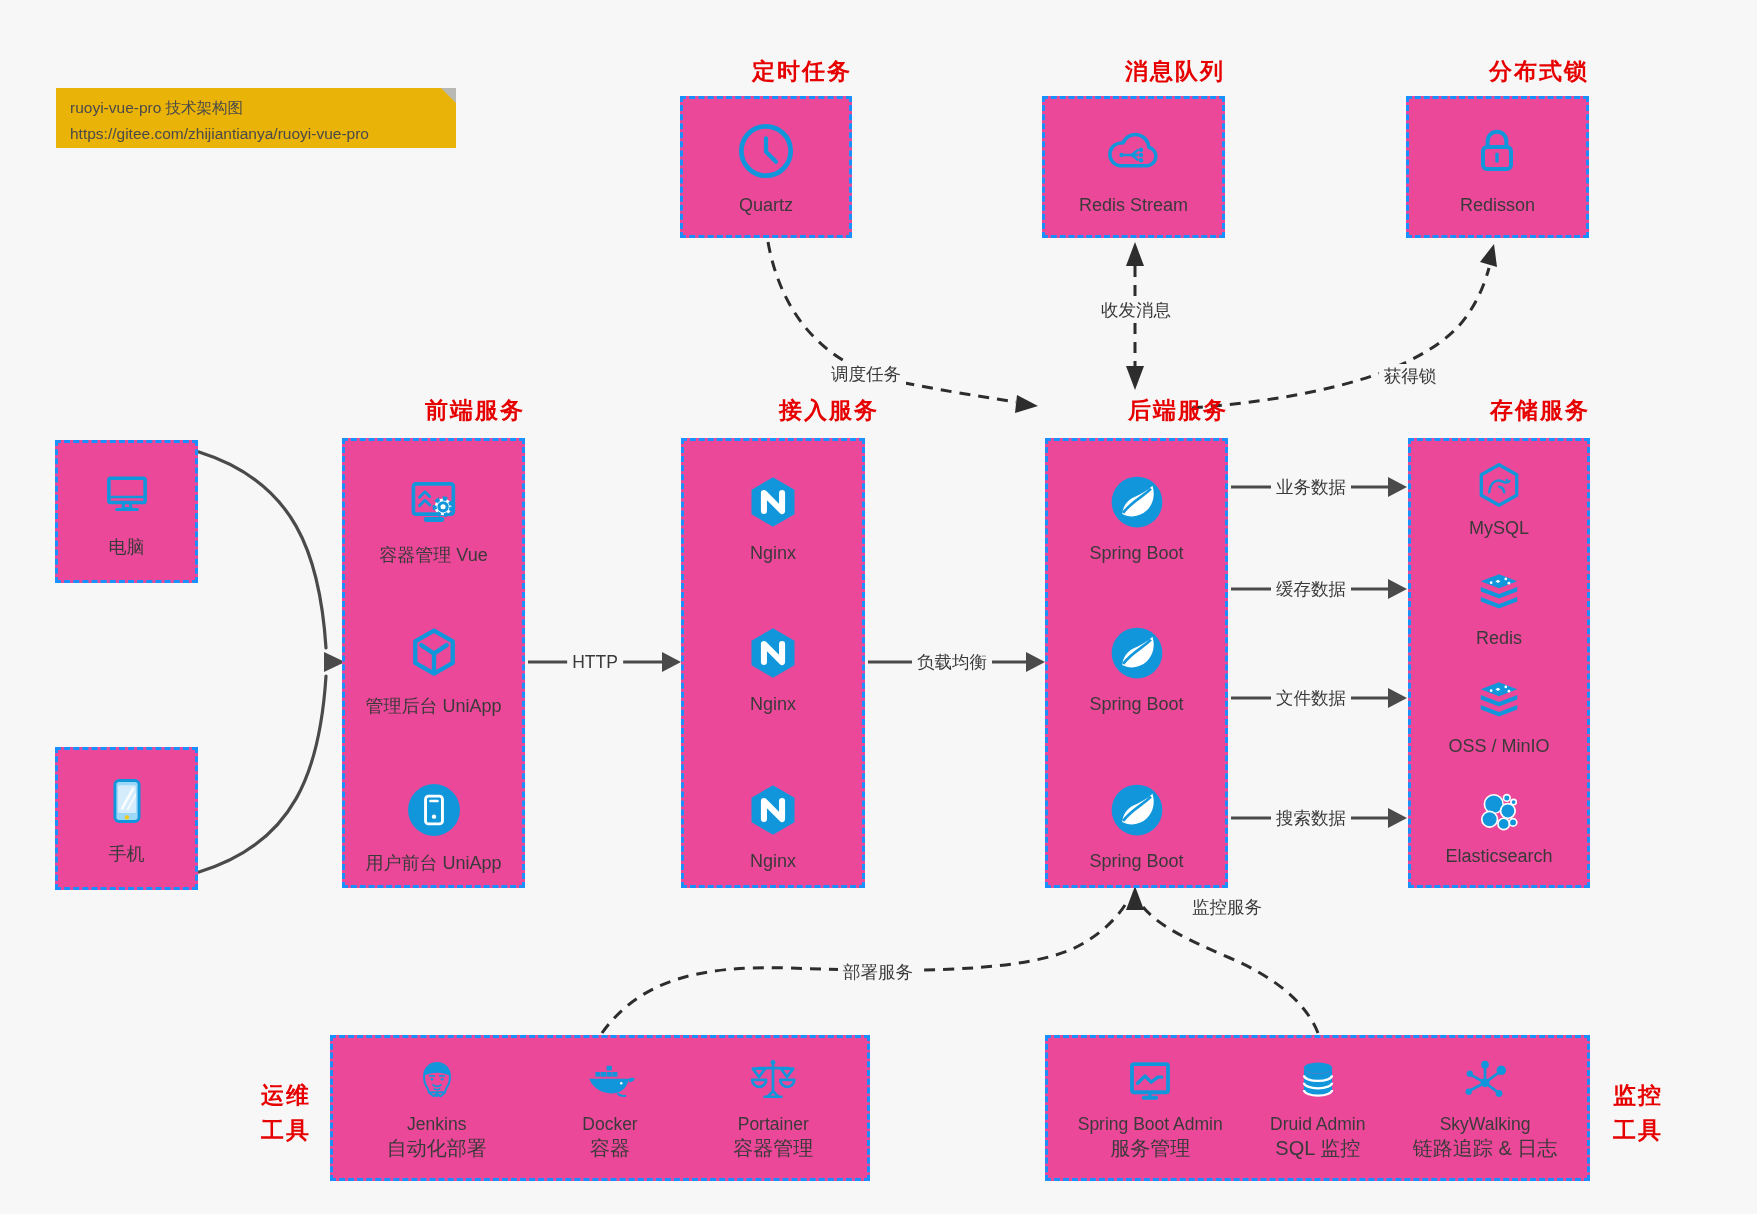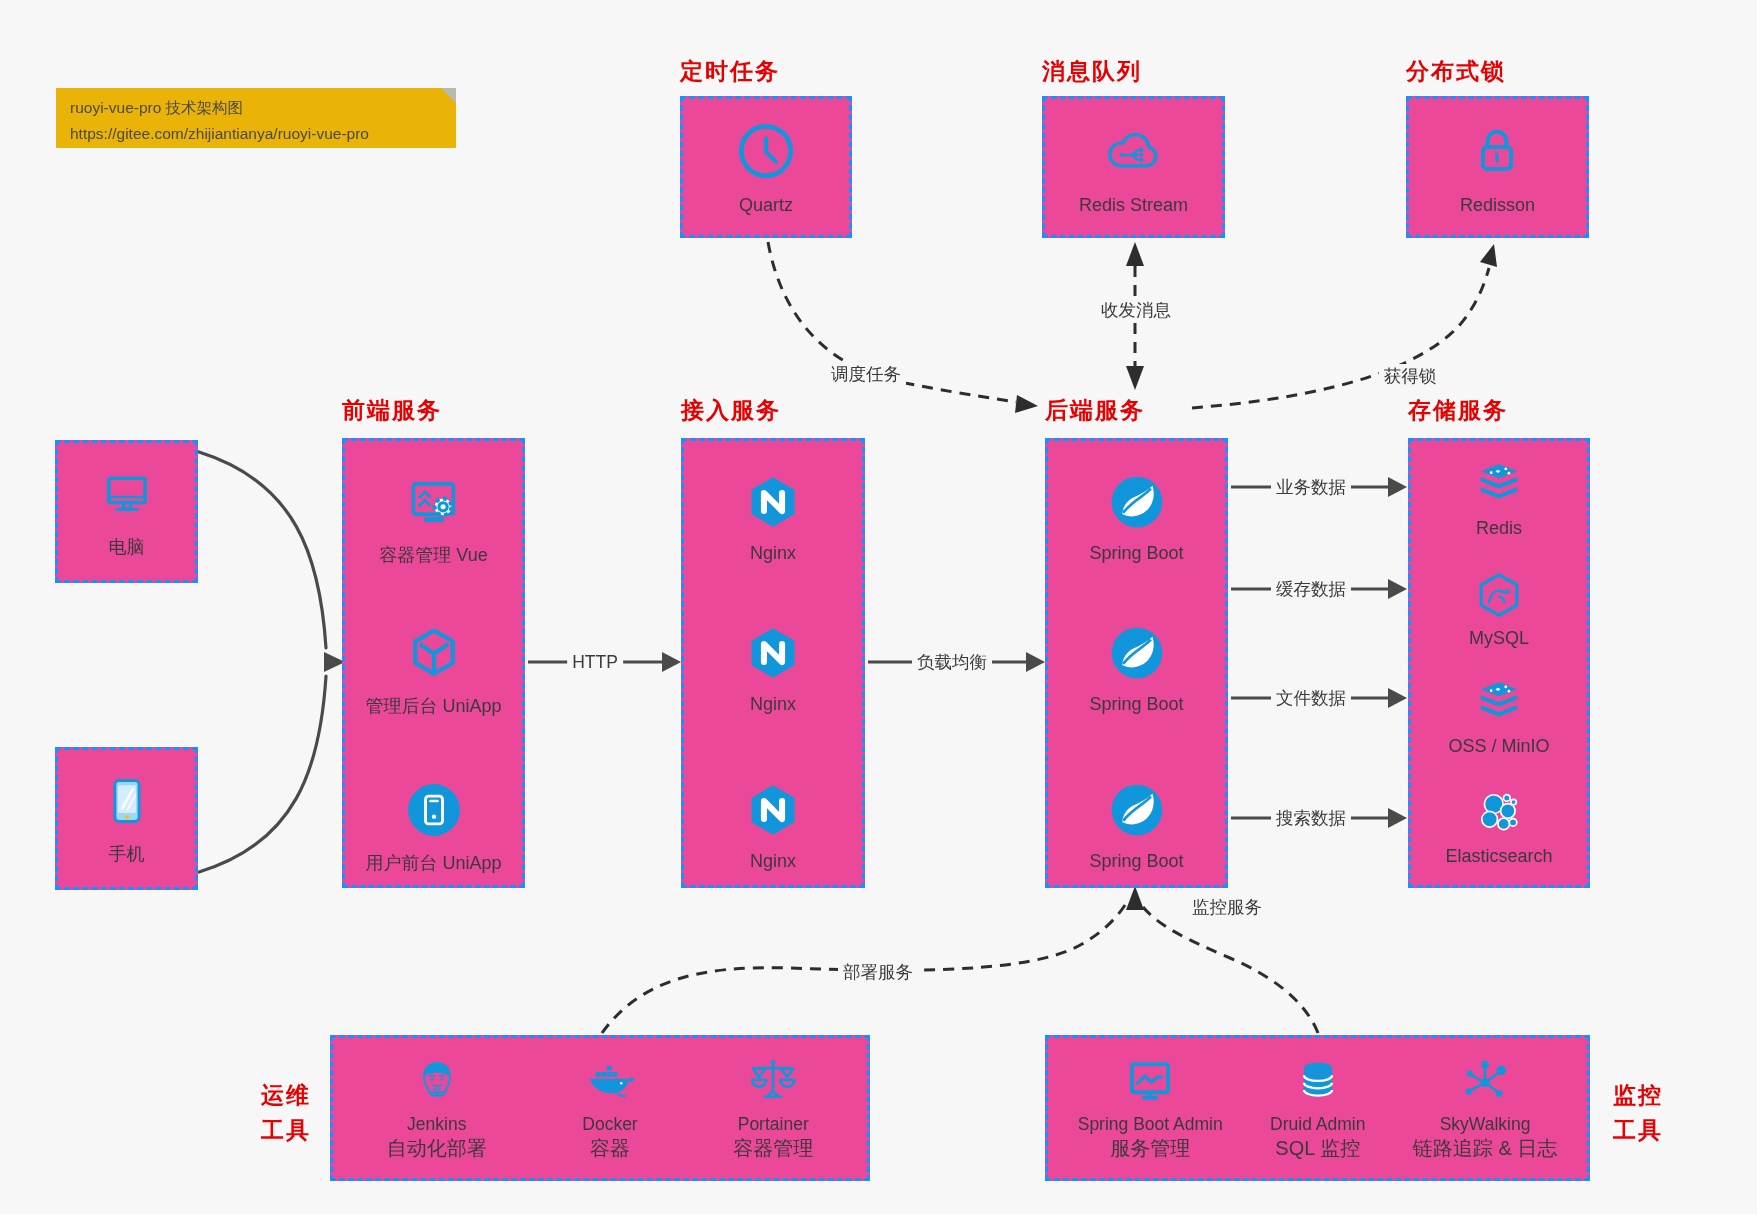--- a/index.html
+++ b/index.html
@@ -4,21 +4,21 @@
 <style>
   :root{
     --blue:#1296db; --border-blue:#1890ff; --red:#e60000;
     --arrow:#4a4a4a; --dash:#2d2d2d; --bg:#f7f7f8; --txt:#3a3a3a;
   }
   html,body{margin:0;padding:0;background:var(--bg);}
   .canvas{position:relative;width:1757px;height:1214px;background:var(--bg);
     font-family:"Liberation Sans","DejaVu Sans",sans-serif;overflow:hidden;}
   .arrows{position:absolute;left:0;top:0;}
   .dbox{position:absolute;background:#ec4899;border:3px dashed var(--border-blue);box-sizing:border-box;}
-  .gtitle{position:absolute;color:var(--red);font-weight:bold;font-size:23px;text-align:left;
+  .gtitle{position:absolute;color:var(--red);font-weight:bold;font-size:23px;text-align:right;
     letter-spacing:2px;white-space:nowrap;}
   .side-label{position:absolute;color:var(--red);font-weight:bold;font-size:23px;line-height:1.5;
     text-align:center;letter-spacing:2px;}
   .node{display:flex;flex-direction:column;align-items:center;gap:12px;}
   .node .icon{display:flex;align-items:center;justify-content:center;}
   .node-label{font-size:18px;color:var(--txt);white-space:nowrap;}
   .node-sublabel{font-size:20px;color:var(--txt);white-space:nowrap;margin-top:-6px;text-align:center;}
   .centerbox{display:flex;align-items:center;justify-content:center;}
   .centerbox svg{width:64px;height:64px;}
   .device svg{width:58px;height:58px;}
@@ -204,21 +204,21 @@
             <circle cx="24" cy="24" r="21.5" fill="#1296db"></circle>
             <rect x="17" y="12.5" width="14" height="23" rx="2.5" fill="none" stroke="#fff" stroke-width="2.4"></rect>
             <path d="M21 16.5 h6" stroke="#fff" stroke-width="2" stroke-linecap="round"></path>
             <circle cx="24" cy="29.5" r="1.8" fill="#fff"></circle>
           </svg>
         </span>
         <div class="node-label">用户前台 UniApp</div>
       </div>
     </div>
 
-  <div class="gtitle" style="left:681px;top:395px;width:184px;">接入服务</div>
+  <div class="gtitle" style="left:695px;top:395px;width:184px;">接入服务</div>
   <div class="dbox col rows3" style="left:681px;top:438px;width:184px;height:450px;">
       <div class="node">
         <span class="icon">
           <svg viewBox="0 0 48 48">
             <path d="M24 3.5 L41.8 13.8 V34.2 L24 44.5 L6.2 34.2 V13.8 Z" fill="#1296db"></path>
             <path d="M16.5 31.5 V16.5 L31.5 31.5 V16.5" fill="none" stroke="#fff" stroke-width="5" stroke-linecap="round" stroke-linejoin="round"></path>
           </svg>
         </span>
         <div class="node-label">Nginx</div>
       </div>
@@ -271,43 +271,43 @@
             <path d="M36.8 10.5 c2.4 7.5 .6 15.2 -4.6 20.3 c-5.6 5.5 -14.4 6.6 -20.4 3.1 c.4 -5.7 3.8 -11 9.2 -13.6 c5.2 -2.5 11.4 -5.3 15.8 -9.8 z" fill="#ffffff"></path>
             <path d="M12.5 33 c7.5 -10 17 -13.5 23 -20" fill="none" stroke="#1296db" stroke-width="2.2"></path>
           </svg>
         </span>
         <div class="node-label">Spring Boot</div>
       </div>
     </div>
 
   <div class="gtitle" style="left:1408px;top:395px;width:182px;">存储服务</div>
   <div class="dbox col rows4" style="left:1408px;top:438px;width:182px;height:450px;">
+      <div class="node">
+        <span class="icon">
+          <svg viewBox="0 0 48 48">
+            <path d="M24 4.5 L41 14.2 V33.8 L24 43.5 L7 33.8 V14.2 Z" fill="none" stroke="#1296db" stroke-width="3.2" stroke-linejoin="round"></path>
+            <path d="M14.5 31 c.8-6.5 4.2-10.5 8-11.2 c3.4-.6 5 1.6 8 1.8 c1.8.1 2.8-.4 3.5-1.2 M29 31 c-.4-3-2.2-5-4.8-5.4" fill="none" stroke="#1296db" stroke-width="2.4" stroke-linecap="round"></path>
+            <circle cx="31.5" cy="19.2" r="1.3" fill="#1296db"></circle>
+          </svg>
+        </span>
+        <div class="node-label">MySQL</div>
+      </div>
       <div class="node">
         <span class="icon">
           <svg viewBox="0 0 48 48">
             <path d="M24 4 L41.5 10.8 L24 17.6 L6.5 10.8 Z" fill="#1296db"></path>
             <path d="M6.5 16.2 L24 23 L41.5 16.2 L41.5 20.6 L24 27.4 L6.5 20.6 Z" fill="#1296db"></path>
             <path d="M6.5 25.8 L24 32.6 L41.5 25.8 L41.5 30.2 L24 37 L6.5 30.2 Z" fill="#1296db"></path>
             <path d="M23 9.4 l2.4 1.5 -2.4 1.5 -2.4 -1.5 z" fill="#fff"></path>
             <circle cx="30.5" cy="8.6" r="1.3" fill="#fff"></circle>
             <circle cx="33.5" cy="12.6" r="1.3" fill="#fff"></circle>
             <circle cx="16.5" cy="12.2" r="1.3" fill="#fff"></circle>
           </svg>
         </span>
         <div class="node-label">Redis</div>
-      </div>
-      <div class="node">
-        <span class="icon">
-          <svg viewBox="0 0 48 48">
-            <path d="M24 4.5 L41 14.2 V33.8 L24 43.5 L7 33.8 V14.2 Z" fill="none" stroke="#1296db" stroke-width="3.2" stroke-linejoin="round"></path>
-            <path d="M14.5 31 c.8-6.5 4.2-10.5 8-11.2 c3.4-.6 5 1.6 8 1.8 c1.8.1 2.8-.4 3.5-1.2 M29 31 c-.4-3-2.2-5-4.8-5.4" fill="none" stroke="#1296db" stroke-width="2.4" stroke-linecap="round"></path>
-            <circle cx="31.5" cy="19.2" r="1.3" fill="#1296db"></circle>
-          </svg>
-        </span>
-        <div class="node-label">MySQL</div>
       </div>
       <div class="node">
         <span class="icon">
           <svg viewBox="0 0 48 48">
             <path d="M24 4 L41.5 10.8 L24 17.6 L6.5 10.8 Z" fill="#1296db"></path>
             <path d="M6.5 16.2 L24 23 L41.5 16.2 L41.5 20.6 L24 27.4 L6.5 20.6 Z" fill="#1296db"></path>
             <path d="M6.5 25.8 L24 32.6 L41.5 25.8 L41.5 30.2 L24 37 L6.5 30.2 Z" fill="#1296db"></path>
             <path d="M23 9.4 l2.4 1.5 -2.4 1.5 -2.4 -1.5 z" fill="#fff"></path>
             <circle cx="30.5" cy="8.6" r="1.3" fill="#fff"></circle>
             <circle cx="33.5" cy="12.6" r="1.3" fill="#fff"></circle>

